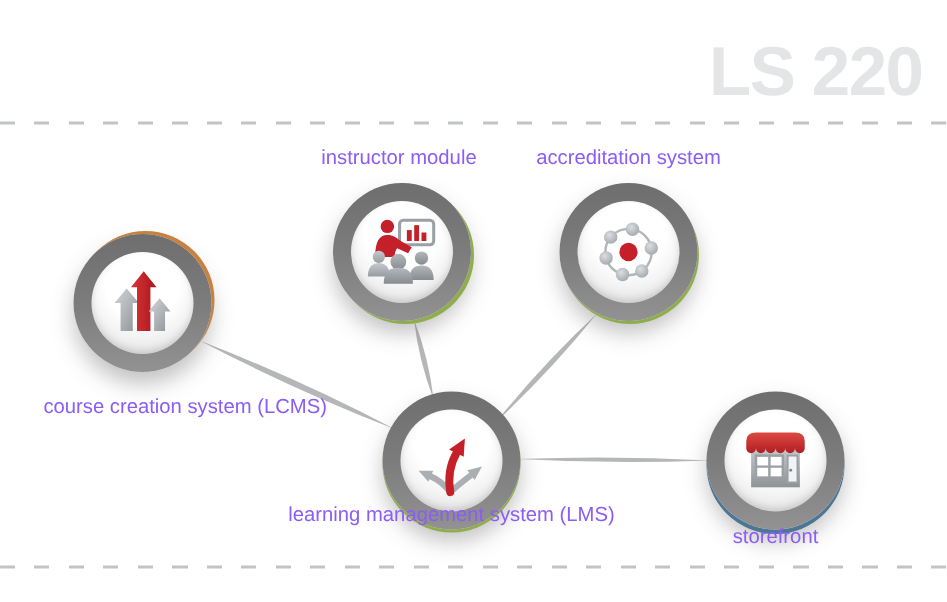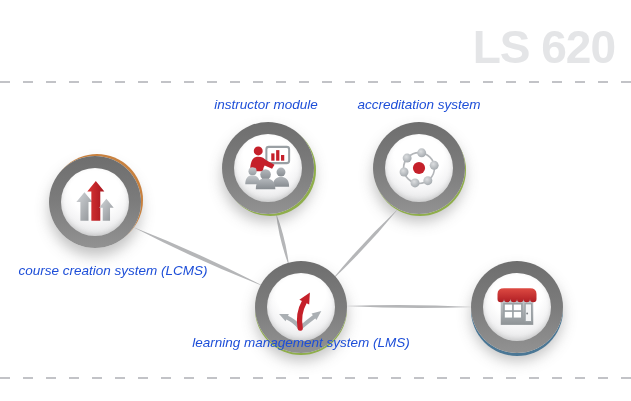--- a/index.html
+++ b/index.html
@@ -37,35 +37,35 @@
     box-shadow:inset 0 -2px 4px rgba(120,120,120,.25);
   }
   .node svg{width:52px;height:52px;display:block;}
   .node.lcms       {left:49px; top:156px; box-shadow:2px -2px 0 0 #c8813f, 0 8px 14px rgba(80,80,80,.35);}
   .node.instructor {left:222px;top:122px; box-shadow:2px 2px 0 0 #8fae4b, 0 8px 14px rgba(80,80,80,.35);}
   .node.accreditation{left:373px;top:122px; box-shadow:1px 2px 0 0 #8fae4b, 0 8px 14px rgba(80,80,80,.35);}
   .node.lms        {left:255px;top:261px; box-shadow:0 2px 0 0 #8fae4b, 0 8px 14px rgba(80,80,80,.35);}
   .node.storefront {left:471px;top:261px; box-shadow:0 3px 0 0 #4b7795, 0 8px 14px rgba(80,80,80,.35);}
   
   .nlabel{
-    position:absolute;z-index:3;color:#1d4ed8;font-size:13.5px;line-height:1.1;font-style:italic;
+    position:absolute;z-index:3;color:#8b5cf6;font-size:13.5px;line-height:1.1;
   }
   .nlabel.c{text-align:center;}
   .lbl-instructor   {left:186px;top:98px; width:160px;}
   .lbl-accreditation{left:339px;top:98px; width:160px;}
-  .lbl-lcms         {left:8px;  top:264px;width:210px;text-align:center;}
+  .lbl-lcms         {left:8px;  top:264px;width:210px;text-align:right;}
   .lbl-lms          {left:181px;top:336px;width:240px;}
   .lbl-storefront   {left:437px;top:351px;width:160px;}
 </style>
 </head>
 <body>
 
 <div id="canvas">
 
-  <div class="logo">LS 620</div>
+  <div class="logo">LS 220</div>
 
   <div class="dash top"></div>
   <div class="dash bottom"></div>
 
   <svg id="connectors" width="631" height="401" viewBox="0 0 631 401">
     <path class="connector" d="M133,227 Q196.3,260.1 263,286 Q199.7,252.9 133,227 Z"></path>
     <path class="connector" d="M276,213 Q279.1,240.3 289,266 Q285.9,238.7 276,213 Z"></path>
     <path class="connector" d="M398,209 Q361.9,242.6 331,281 Q367.1,247.4 398,209 Z"></path>
     <path class="connector" d="M345,306 Q409,309.5 473,307 Q409,303.5 345,306 Z"></path>
   </svg>
@@ -174,14 +174,15 @@
         <rect x="42" y="28" width="8" height="22" fill="#f2f3f4" stroke="#9aa0a4" stroke-width="1.5"></rect>
         <circle cx="44.5" cy="40" r="1.2" fill="#7d8286"></circle>
       </svg>
     </div>
   </div>
 
   <div class="nlabel c lbl-instructor">instructor module</div>
   <div class="nlabel c lbl-accreditation">accreditation system</div>
   <div class="nlabel lbl-lcms">course creation system (LCMS)</div>
   <div class="nlabel c lbl-lms">learning management system (LMS)</div>
+  <div class="nlabel c lbl-storefront">storefront</div>
 
 </div>
 
 </body></html>

